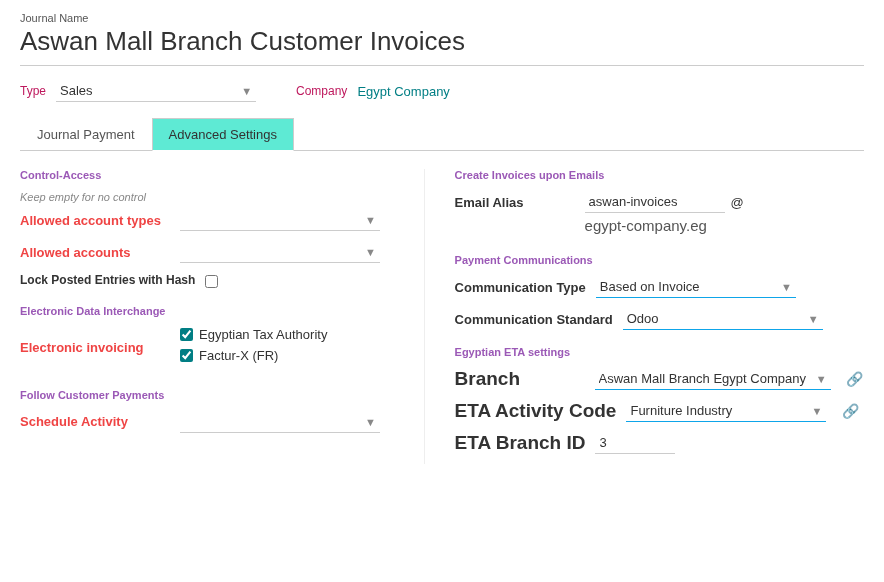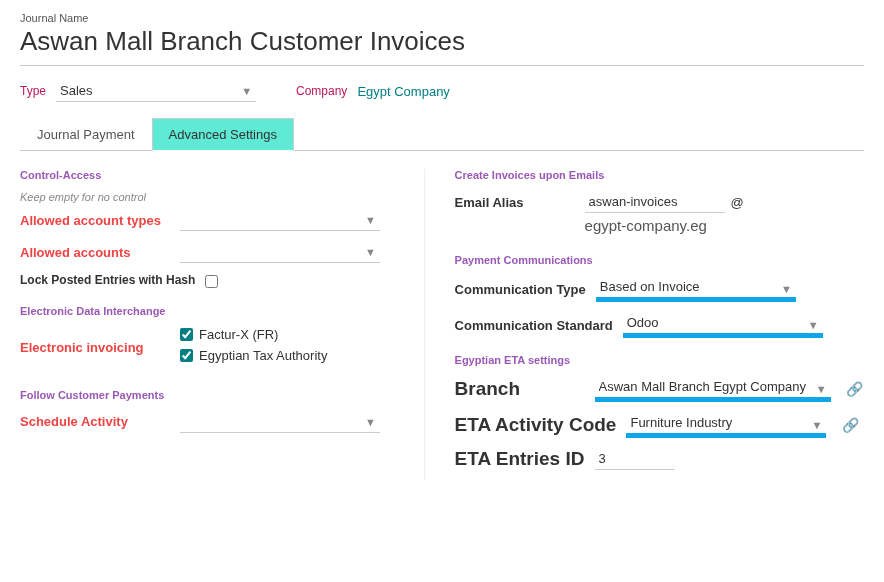--- a/index.html
+++ b/index.html
@@ -72,21 +72,21 @@
 
     .payment-section { margin-top: 0; }
     .payment-field { display: flex; align-items: center; margin-bottom: 10px; gap: 10px; }
     .payment-field-label { font-size: 13px; font-weight: 600; min-width: 130px; }
 
     .eta-section { margin-top: 16px; }
     .eta-field { display: flex; align-items: center; margin-bottom: 10px; gap: 10px; }
     .eta-field-label { font-size: 19px; font-weight: 600; min-width: 130px; }
     .eta-select-wrapper { position: relative; display: inline-flex; align-items: center; }
     .eta-select {
-      border: none; border-bottom: 5px solid #0ea5e9; padding: 3px 24px 3px 4px;
+      border: none; border-bottom: 1px solid #0ea5e9; padding: 3px 24px 3px 4px;
       font-size: 13px; color: #333; background: transparent; appearance: none;
       min-width: 200px; cursor: pointer; outline: none;
     }
     .external-link { color: #017e84; font-size: 14px; margin-left: 6px; cursor: pointer; text-decoration: none; }
 
     .follow-section { margin-top: 20px; }
 
     .lock-field { display: flex; align-items: flex-start; gap: 10px; margin-bottom: 10px; }
     .lock-label { font-size: 12px; font-weight: 600; min-width: 150px; line-height: 1.3; }
   </style>
@@ -158,26 +158,26 @@
         <span class="lock-label">Lock Posted Entries with Hash</span>
         <input type="checkbox" class="checkbox-input" style="">
       </div>
 
       <div class="edi-section">
         <div class="section-title">Electronic Data Interchange</div>
         <div class="form-field">
           <span class="form-field-label">Electronic invoicing</span>
           <div class="edi-checkboxes" style="margin-left:0;">
             <div class="edi-checkbox-item">
+              <input type="checkbox" id="egyptian-tax" checked="" style="accent-color: rgb(1, 126, 132);">
+              <label for="egyptian-tax">Egyptian Tax Authority</label>
+            </div>
+            <div class="edi-checkbox-item">
               <input type="checkbox" id="factur-x" checked="" style="accent-color: rgb(1, 126, 132);">
               <label for="factur-x">Factur-X (FR)</label>
-            </div>
-            <div class="edi-checkbox-item">
-              <input type="checkbox" id="egyptian-tax" checked="" style="accent-color: rgb(1, 126, 132);">
-              <label for="egyptian-tax">Egyptian Tax Authority</label>
             </div>
           </div>
         </div>
       </div>
 
       <div class="follow-section">
         <div class="section-title">Follow Customer Payments</div>
         <div class="form-field">
           <span class="form-field-label">Schedule Activity</span>
           <div class="select-wrapper">
@@ -252,21 +252,21 @@
           <div class="eta-select-wrapper">
             <select class="eta-select">
               <option>Furniture Industry</option>
             </select>
             <span class="select-arrow">▼</span>
           </div>
           <a class="external-link" href="#">🔗</a>
         </div>
 
         <div class="eta-field">
-          <span class="eta-field-label">ETA Entries ID</span>
+          <span class="eta-field-label">ETA Branch ID</span>
           <input type="text" value="3" class="email-input" style="width: 80px;">
         </div>
 
       </div>
 
     </div>
   </div>
 </div>
 
 </body></html>

